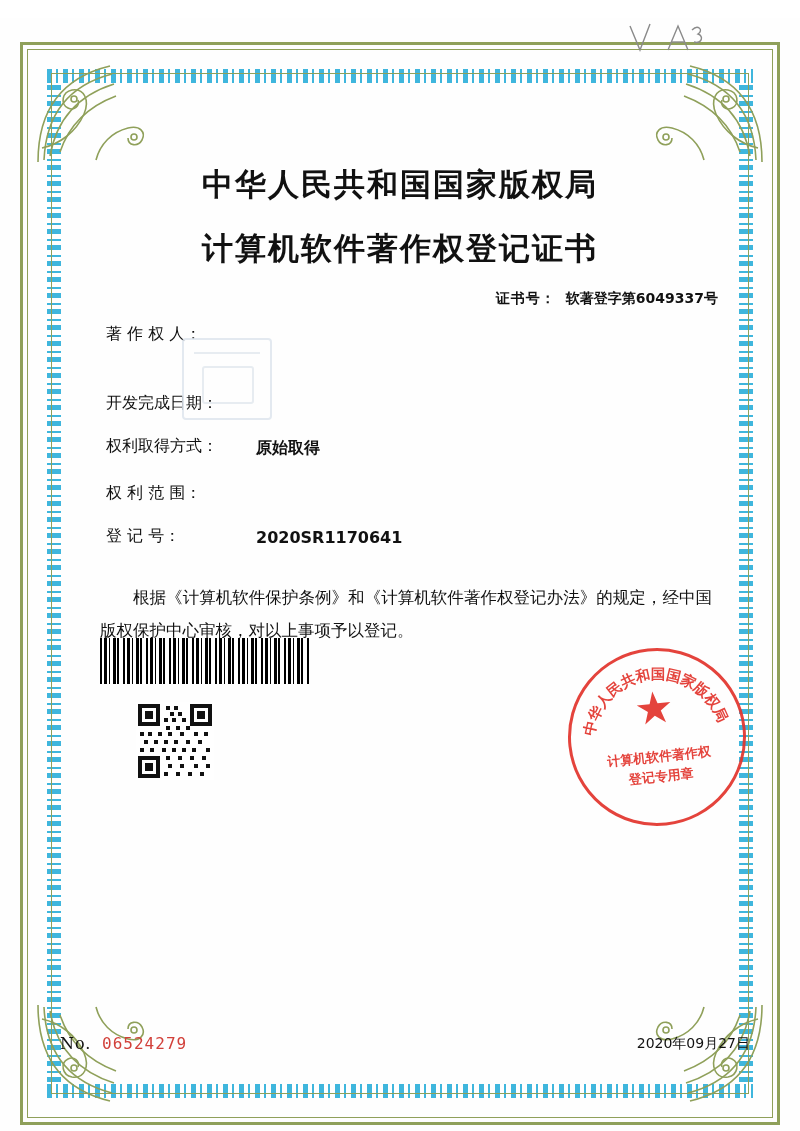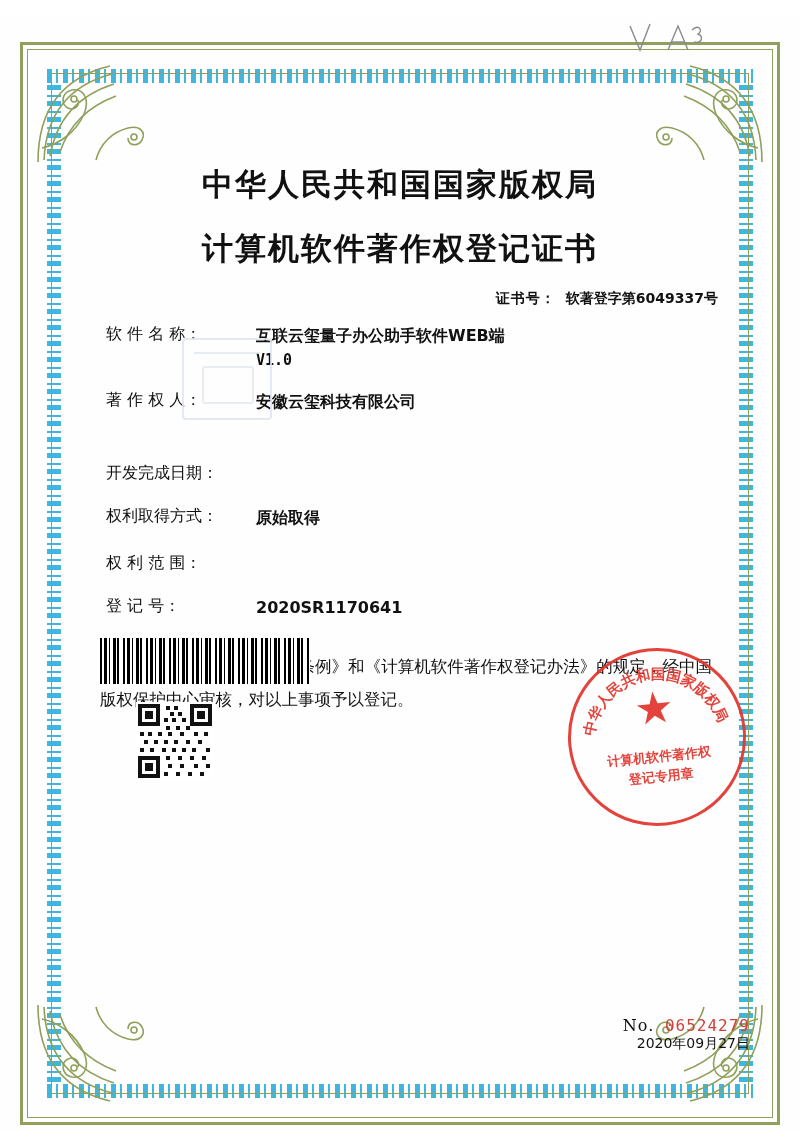--- a/index.html
+++ b/index.html
@@ -228,21 +228,20 @@
   
   .footer {
     position: absolute;
     left: 60px; right: 50px;
     bottom: 96px;
     display: flex;
     justify-content: space-between;
     align-items: flex-end;
     font-size: 16px;
     color: #111;
-    flex-direction: column;
   }
   .footer .serial {
     color: #d2403a;
     font-family: "DejaVu Sans Mono", "Liberation Mono", monospace;
     font-size: 16px;
     letter-spacing: 1px;
   }
   .footer .serial .pfx { color:#111; font-family:"DejaVu Serif", serif; }
   .footer .date {
     font-family: "DejaVu Sans", "Liberation Sans", sans-serif;
@@ -365,31 +364,23 @@
 
     <div class="title-main">中华人民共和国国家版权局</div>
     <div class="title-sub">计算机软件著作权登记证书</div>
 
     <div class="cert-no">
       <span class="lbl">证书号：</span><span class="val">软著登字第6049337号</span>
     </div>
 
     <div class="fields">
 
-      <div class="row">
-        <div class="label">软 件 名 称：</div>
-        <div class="value">
-          <span>互联云玺量子办公助手软件WEB端</span>
-          <span class="v2">V1.0</span>
-        </div>
-      </div>
 
       <div class="row compact">
         <div class="label">著 作 权 人：</div>
-        <div class="value">安徽云玺科技有限公司</div>
       </div>
 
       <div class="gap-big"></div>
 
       <div class="row compact">
         <div class="label">开发完成日期：</div>
       </div>
 
 
       <div class="row compact">

